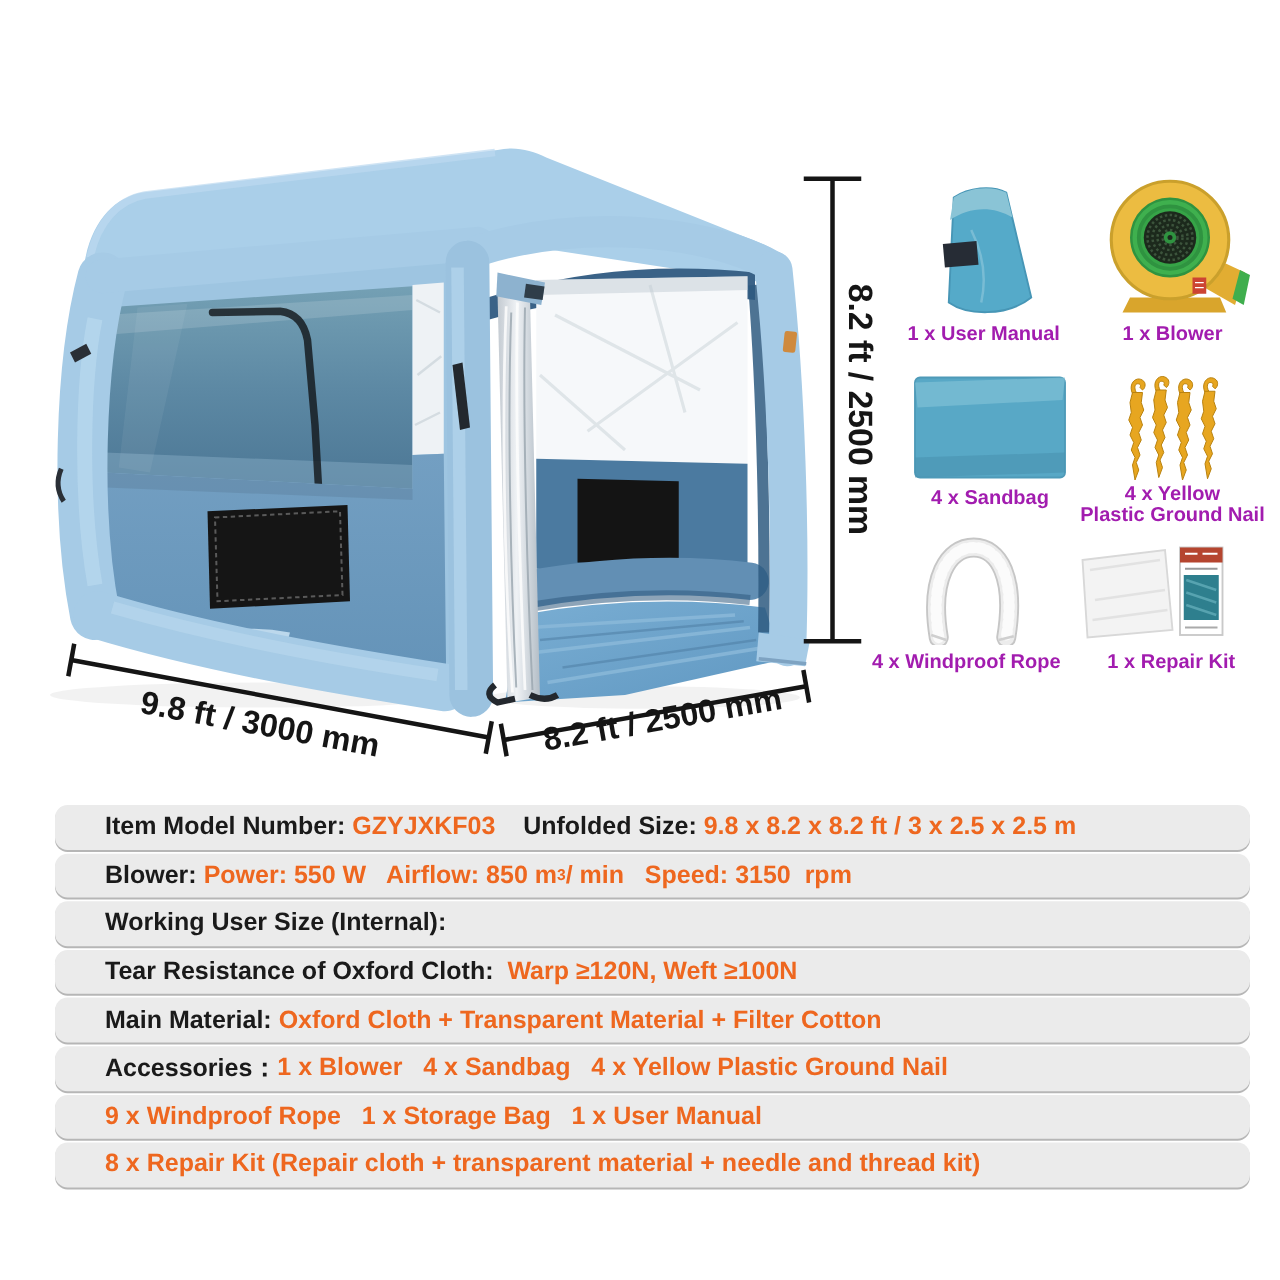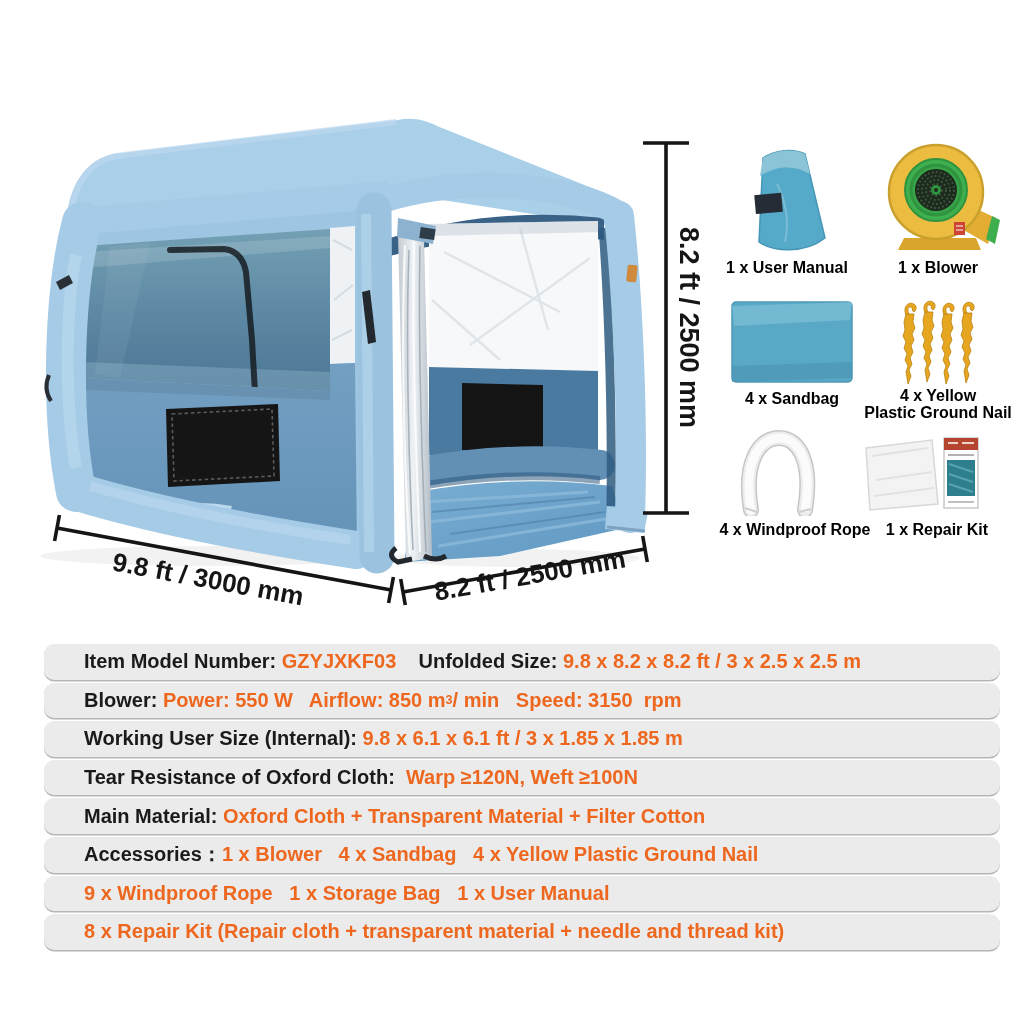--- a/index.html
+++ b/index.html
@@ -9,21 +9,21 @@
   svg.scene{position:absolute;left:0;top:0;}
 
   
   .dim{position:absolute;font-weight:700;color:#151515;text-align:center;white-space:nowrap;}
   #dimH{left:538px;top:312px;width:300px;font-size:27px;transform:rotate(90deg);}
   #dimW{left:78px;top:564px;width:260px;font-size:26px;transform:rotate(10.5deg);}
   #dimD{left:400px;top:560px;width:260px;font-size:26px;transform:rotate(-10deg);}
 
   
   .acc-icon{position:absolute;}
-  .acc-label{position:absolute;font-weight:700;font-size:16px;color:#000000;
+  .acc-label{position:absolute;font-weight:700;font-size:16px;color:#a21caf;
              text-align:center;white-space:pre-line;line-height:17px;}
 
   
   .spec{position:absolute;left:44px;top:644px;width:956px;text-align:right;}
   .spec-row{height:35.6px;background:#ebebeb;border-radius:10px;margin-bottom:3px;
             display:flex;align-items:center;padding-left:40px;box-sizing:border-box;
             font-weight:700;font-size:20px;white-space:pre;
             box-shadow:0 1.5px 0 rgba(110,110,110,.5);}
   .spec-row sup{font-size:12.5px;line-height:0;}
   .seg-k{color:#1a1a1a}
@@ -206,39 +206,39 @@
   </svg>
   <div class="acc-label" style="left:828px;top:387px;width:220px">4 x Yellow
 Plastic Ground Nail</div>
 
   <svg class="acc-icon" style="left:735px;top:428px" width="90" height="88" viewBox="0 0 90 88">
     <path d="M16,82 C8,34 24,10 44,10 C64,10 78,34 70,82" fill="none" stroke="#c6c6c6" stroke-width="16" stroke-linecap="round"></path>
     <path d="M16,82 C8,34 24,10 44,10 C64,10 78,34 70,82" fill="none" stroke="#ececec" stroke-width="13" stroke-linecap="round"></path>
     <path d="M16,82 C8,34 24,10 44,10 C64,10 78,34 70,82" fill="none" stroke="#fbfbfb" stroke-width="9" stroke-dasharray="3,4" stroke-linecap="round"></path>
     <path d="M10,80 l12,4 M64,84 l12,-3" stroke="#cfcfcf" stroke-width="2"></path>
   </svg>
-  <div class="acc-label" style="left:695px;top:521px;width:200px">4 x Windproof Rope</div>
+  <div class="acc-label" style="left:673px;top:521px;width:200px">4 x Windproof Rope</div>
 
   <svg class="acc-icon" style="left:862px;top:434px" width="124" height="80" viewBox="0 0 124 80">
     <path d="M4,14 L70,6 L76,70 L8,76 Z" fill="#f3f3f3" stroke="#d8d8d8" stroke-width="1.5"></path>
     <path d="M10,22 L66,14 M14,46 L70,38 M12,62 L72,54" stroke="#e2e2e2" stroke-width="2" fill="none"></path>
     <rect x="82" y="4" width="34" height="70" fill="#ffffff" stroke="#c9c9c9" stroke-width="1.5"></rect>
     <rect x="82" y="4" width="34" height="12" fill="#b5452f"></rect>
     <path d="M86,9 h10 M100,9 h12" stroke="#fff" stroke-width="1.5"></path>
     <path d="M86,21 h26" stroke="#999" stroke-width="1.5"></path>
     <rect x="85" y="26" width="28" height="36" fill="#2e7f8e"></rect>
     <path d="M87,30 l24,8 M87,40 l24,8 M87,50 l24,8" stroke="#57a3b0" stroke-width="2"></path>
     <path d="M86,68 h26" stroke="#aaa" stroke-width="1.5"></path>
   </svg>
   <div class="acc-label" style="left:837px;top:521px;width:200px">1 x Repair Kit</div>
 
   <div class="spec" id="spec-table">
       <div class="spec-row"><span class="seg-k">Item Model Number: </span><span class="seg-o">GZYJXKF03</span><span class="seg-k">    Unfolded Size: </span><span class="seg-o">9.8 x 8.2 x 8.2 ft / 3 x 2.5 x 2.5 m</span></div>
       <div class="spec-row"><span class="seg-k">Blower: </span><span class="seg-o">Power: 550 W   Airflow: 850 m</span><sup class="seg-o">3</sup><span class="seg-o">/ min   Speed: 3150  rpm</span></div>
-      <div class="spec-row"><span class="seg-k">Working User Size (Internal): </span><span class="seg-o">9.8 x 6.1 x 6.1 ft / 3 x 1.85 x 1.85 m</span></div>
+      <div class="spec-row"><span class="seg-k">Working User Size (Internal): </span></div>
       <div class="spec-row"><span class="seg-k">Tear Resistance of Oxford Cloth:  </span><span class="seg-o">Warp ≥120N, Weft ≥100N</span></div>
       <div class="spec-row"><span class="seg-k">Main Material: </span><span class="seg-o">Oxford Cloth + Transparent Material + Filter Cotton</span></div>
       <div class="spec-row"><span class="seg-k">Accessories：</span><span class="seg-o">1 x Blower   4 x Sandbag   4 x Yellow Plastic Ground Nail</span></div>
       <div class="spec-row"><span class="seg-o">9 x Windproof Rope   1 x Storage Bag   1 x User Manual</span></div>
       <div class="spec-row"><span class="seg-o">8 x Repair Kit (Repair cloth + transparent material + needle and thread kit)</span></div>
     </div>
 
 </div>
 
 </body></html>

